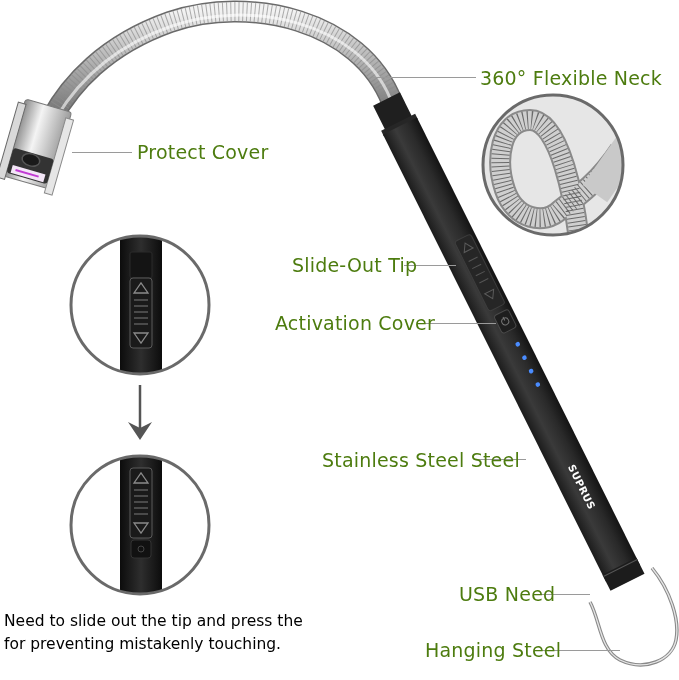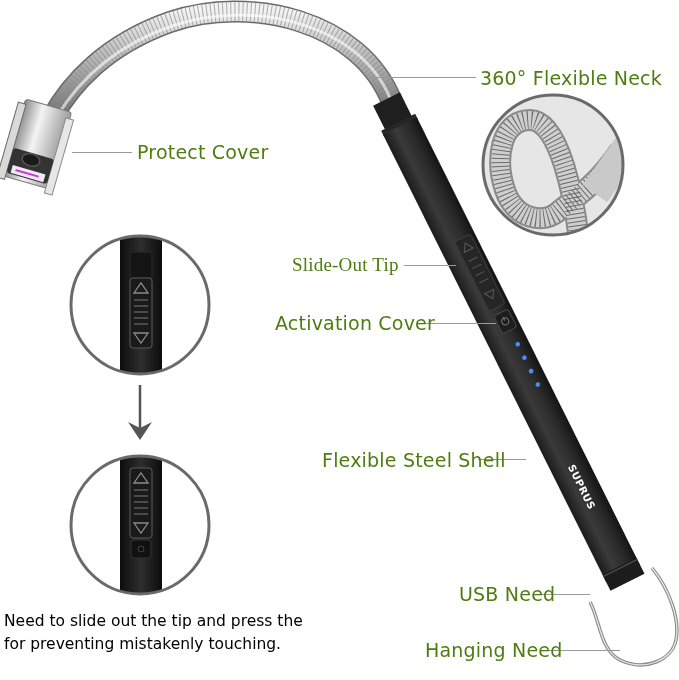--- a/index.html
+++ b/index.html
@@ -165,22 +165,22 @@
 <div class="leader" style="left:72px; top:152px; width:60px;"></div>
 <div class="leader" style="left:372px; top:77px; width:104px;"></div>
 <div class="leader" style="left:404px; top:265px; width:52px;"></div>
 <div class="leader" style="left:418px; top:323px; width:78px;"></div>
 <div class="leader" style="left:478px; top:459px; width:48px;"></div>
 <div class="leader" style="left:540px; top:594px; width:50px;"></div>
 <div class="leader" style="left:540px; top:650px; width:80px;"></div>
 
 <div class="label" style="left:137px; top:143px;">Protect Cover</div>
 <div class="label" style="left:480px; top:69px;">360° Flexible Neck</div>
-<div class="label" style="left:292px; top:256px;font-family:Liberation Serif, serif;">Slide-Out Tip</div>
+<div class="label" style="left:292px; top:256px;">Slide-Out Tip</div>
 <div class="label" style="left:275px; top:314px;">Activation Cover</div>
-<div class="label" style="left:322px; top:451px;">Flexible Steel Shell</div>
+<div class="label" style="left:322px; top:451px;">Stainless Steel Steel</div>
 <div class="label" style="left:459px; top:585px;">USB Need</div>
-<div class="label" style="left:425px; top:641px;">Hanging Need</div>
+<div class="label" style="left:425px; top:641px;">Hanging Steel</div>
 
 <div class="caption">
   <div>Need to slide out the tip and press the</div>
   <div>for preventing mistakenly touching.</div>
 </div>
 
 </body></html>

